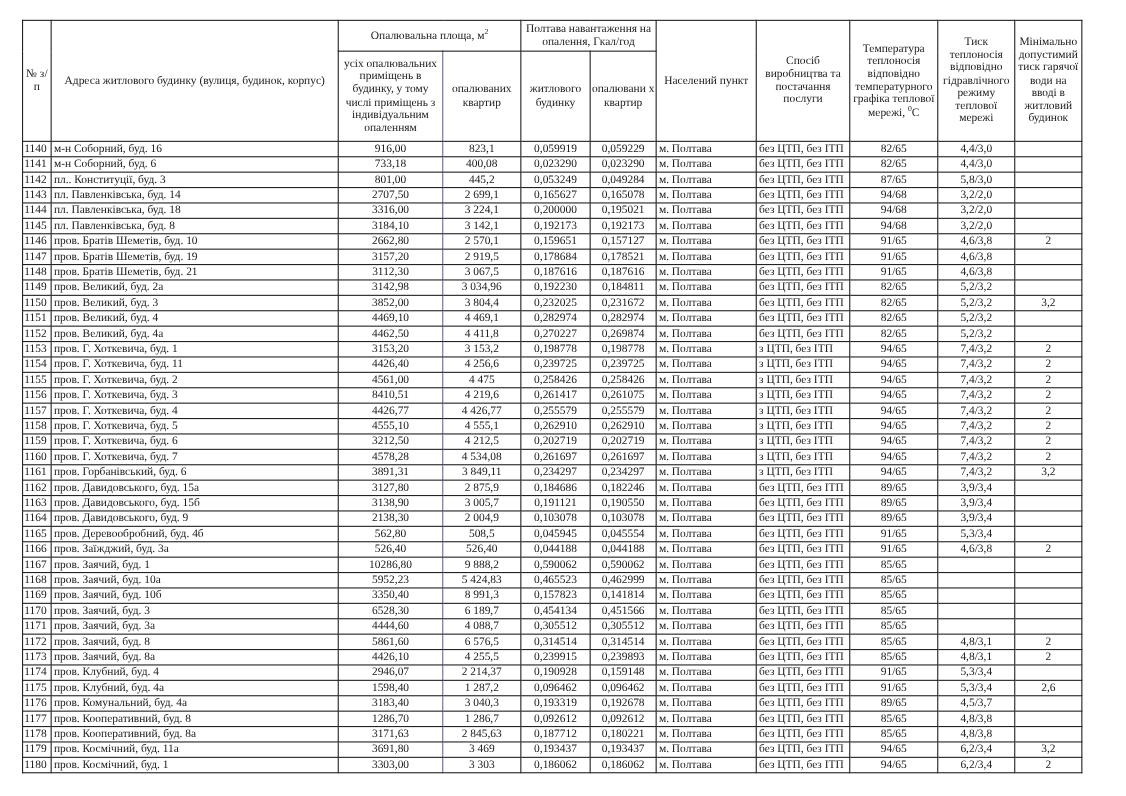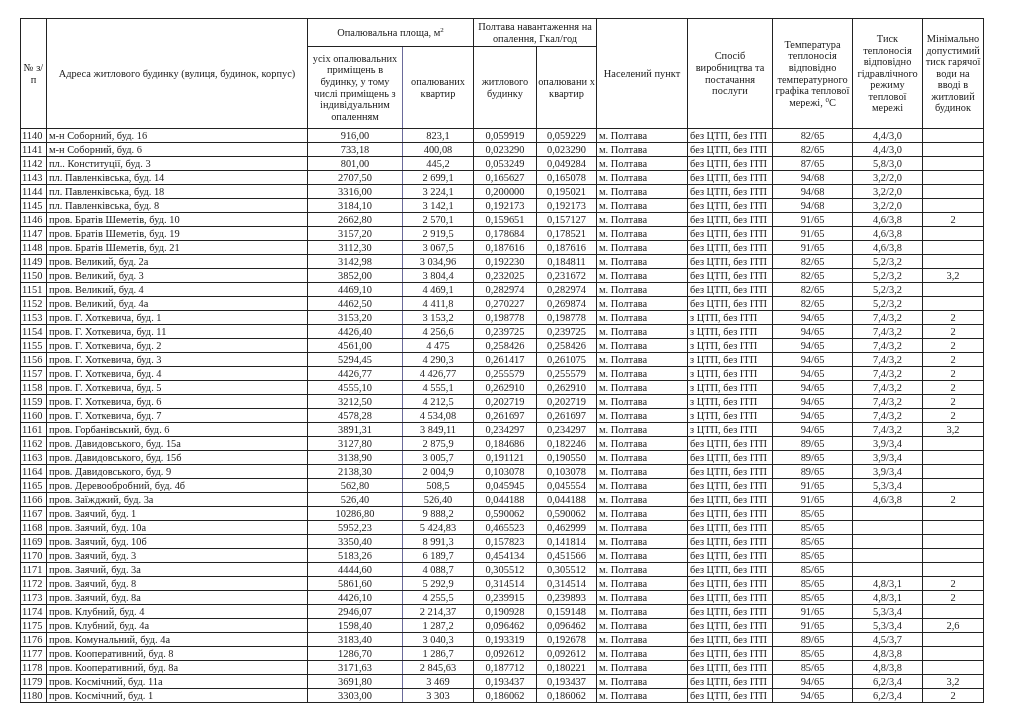--- a/index.html
+++ b/index.html
@@ -260,22 +260,22 @@
         <td class="c">0,258426</td>
         <td class="l">м. Полтава</td>
         <td class="l">з ЦТП, без ІТП</td>
         <td class="c">94/65</td>
         <td class="c">7,4/3,2</td>
         <td class="c">2</td>
       </tr>
       <tr>
         <td class="num l">1156</td>
         <td class="l">пров. Г.  Хоткевича, буд. 3</td>
-        <td class="c soft">5294,45</td>
-        <td class="c">4 290,3</td>
+        <td class="c soft">8410,51</td>
+        <td class="c">4 219,6</td>
         <td class="c">0,261417</td>
         <td class="c">0,261075</td>
         <td class="l">м. Полтава</td>
         <td class="l">з ЦТП, без ІТП</td>
         <td class="c">94/65</td>
         <td class="c">7,4/3,2</td>
         <td class="c">2</td>
       </tr>
       <tr>
         <td class="num l">1157</td>
@@ -442,21 +442,21 @@
         <td class="c">0,141814</td>
         <td class="l">м. Полтава</td>
         <td class="l">без ЦТП, без ІТП</td>
         <td class="c">85/65</td>
         <td class="c"></td>
         <td class="c"></td>
       </tr>
       <tr>
         <td class="num l">1170</td>
         <td class="l">пров. Заячий, буд. 3</td>
-        <td class="c soft">5183,26</td>
+        <td class="c soft">6528,30</td>
         <td class="c">6 189,7</td>
         <td class="c">0,454134</td>
         <td class="c">0,451566</td>
         <td class="l">м. Полтава</td>
         <td class="l">без ЦТП, без ІТП</td>
         <td class="c">85/65</td>
         <td class="c"></td>
         <td class="c"></td>
       </tr>
       <tr>
@@ -469,21 +469,21 @@
         <td class="l">м. Полтава</td>
         <td class="l">без ЦТП, без ІТП</td>
         <td class="c">85/65</td>
         <td class="c"></td>
         <td class="c"></td>
       </tr>
       <tr>
         <td class="num l">1172</td>
         <td class="l">пров. Заячий, буд. 8</td>
         <td class="c soft">5861,60</td>
-        <td class="c">5 292,9</td>
+        <td class="c">6 576,5</td>
         <td class="c">0,314514</td>
         <td class="c">0,314514</td>
         <td class="l">м. Полтава</td>
         <td class="l">без ЦТП, без ІТП</td>
         <td class="c">85/65</td>
         <td class="c">4,8/3,1</td>
         <td class="c">2</td>
       </tr>
       <tr>
         <td class="num l">1173</td>

